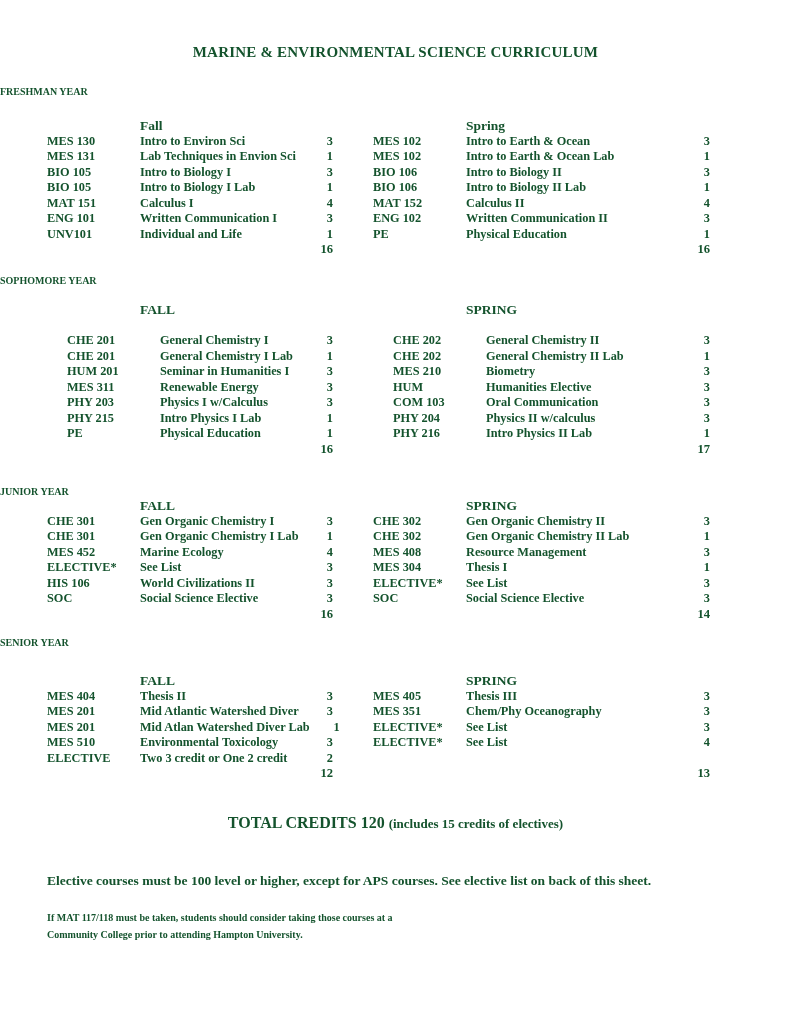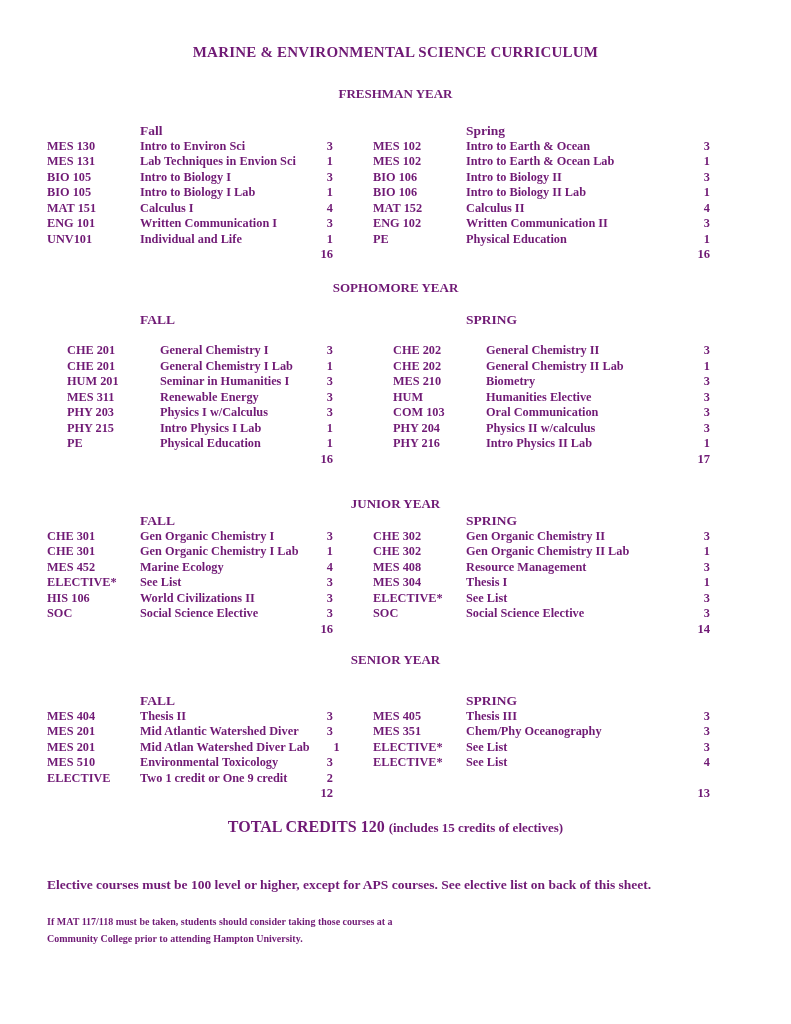--- a/index.html
+++ b/index.html
@@ -6,35 +6,35 @@
   body {
     background: #e8e8e8;
     font-family: "Liberation Serif", serif;
   }
   .page {
     position: relative;
     width: 791px;
     height: 1024px;
     margin: 0 auto;
     background: #ffffff;
-    color: #701a75;
+    color: #14532d;
     font-weight: bold;
     overflow: hidden;
   }
   .doc-title {
     margin: 0;
     padding-top: 44px;
     text-align: center;
     font-size: 15px;
     letter-spacing: 0.2px;
   }
   .year-heading {
     margin: 0;
-    text-align: center;
-    font-size: 13px;
+    text-align: left;
+    font-size: 10px;
   }
   .sems {
     display: flex;
     padding-left: 47px;
     align-items: center;
   }
   .sem-left  { width: 286px; margin-right: 40px; }
   .sem-right { width: 337px; }
   .row {
     display: grid;
@@ -52,21 +52,21 @@
   .year-0 .year-heading { margin-bottom: 21px; }
   .year-1 { margin-top: 17px; }
   .year-1 .year-heading { margin-bottom: 16px; }
   .year-1 .sem-body { margin-top: 16px; margin-left: 20px; }
   .year-2 { margin-top: 29px; }
   .year-2 .year-heading { margin-bottom: 1px; }
   .year-3 { margin-top: 15px; }
   .year-3 .year-heading { margin-bottom: 25px; }
 
   .total-line {
-    margin-top: 16px;
+    margin-top: 32px;
     text-align: center;
     font-size: 16px;
   }
   .total-line .paren { font-size: 13px; }
   .note-elective {
     margin: 40px 0 0;
     padding: 0 40px 0 47px;
     font-size: 13.5px;
     line-height: 17px;
   }
@@ -411,21 +411,21 @@
               <span class="title">Mid Atlan Watershed Diver Lab</span>
               <span class="cr">1</span>
             </div>
             <div class="row">
               <span class="code">MES 510</span>
               <span class="title">Environmental Toxicology</span>
               <span class="cr">3</span>
             </div>
             <div class="row">
               <span class="code">ELECTIVE</span>
-              <span class="title">Two 1 credit or One 9 credit</span>
+              <span class="title">Two 3 credit or One 2 credit</span>
               <span class="cr">2</span>
             </div>
             <div class="row total-row">
               <span class="code"></span>
               <span class="title"></span>
               <span class="cr">12</span>
             </div>
           </div>
       </div>
       <div class="sem-right">

